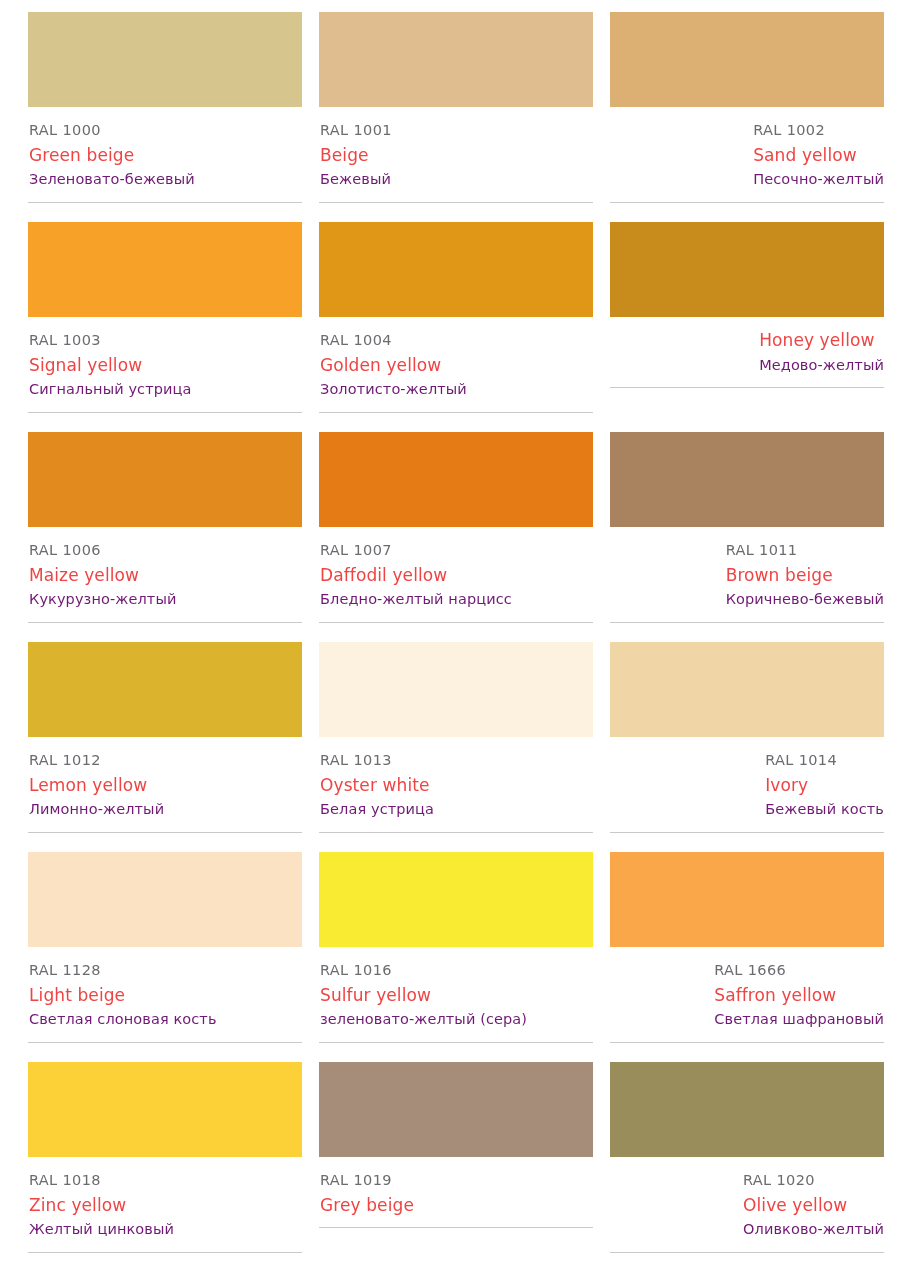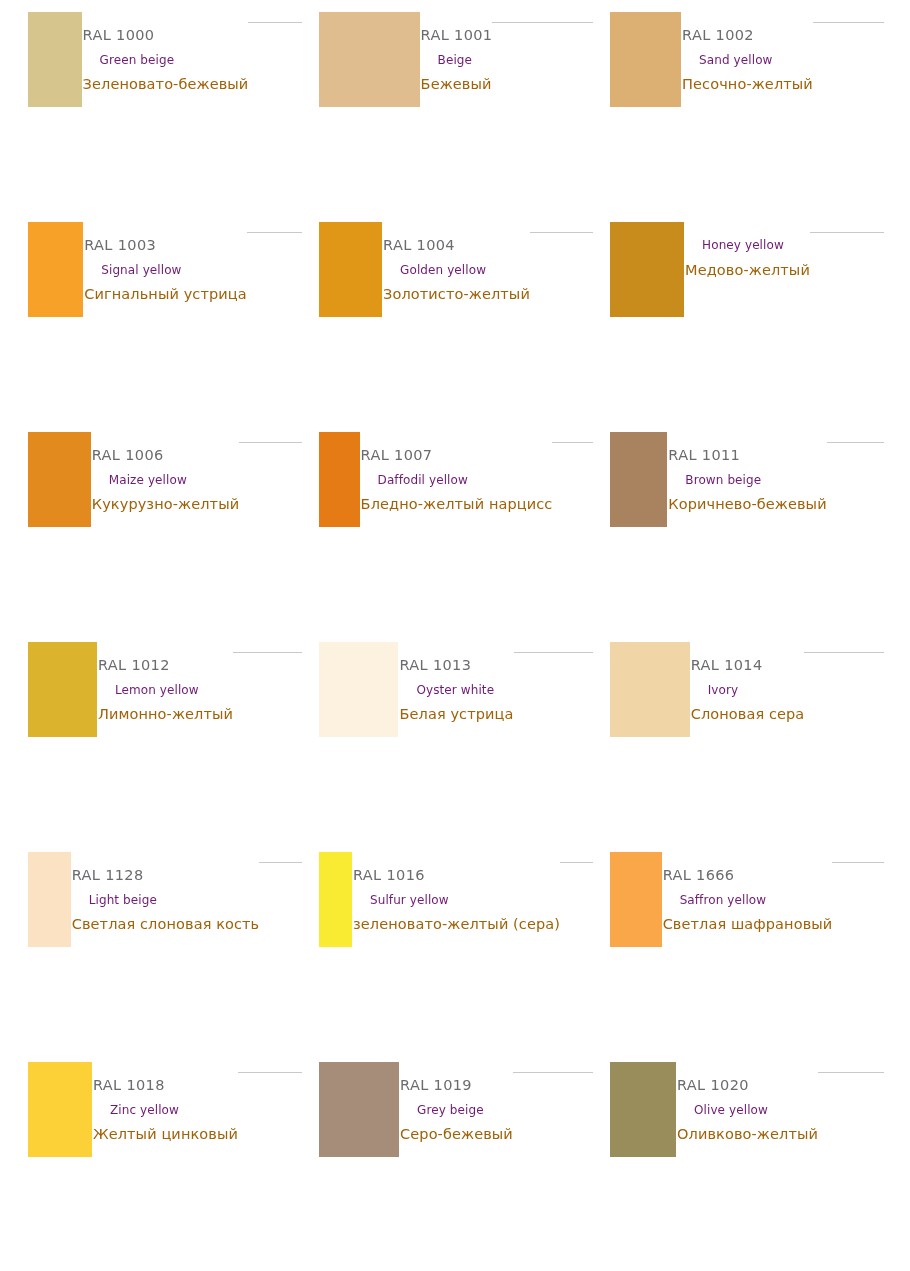--- a/index.html
+++ b/index.html
@@ -21,55 +21,55 @@
   .row {
     display: flex;
     width: 100%;
     height: 210px;
     box-sizing: border-box;
   }
   .cell {
     width: 274px;
     margin-right: 17px;
     display: flex;
-    flex-direction: row;
+    flex-direction: column;
     box-sizing: border-box;
     padding-top: 12px;
   }
   .cell:nth-child(3) {
     margin-right: 0;
+    align-items: flex-end;
   }
   .swatch {
     width: 274px;
     height: 95px;
     display: block;
   }
   .labels {
     padding-top: 11px;
     padding-left: 1px;
   }
   .code {
     font-size: 14.5px;
     line-height: 24.5px;
     color: #6b6b70;
     letter-spacing: 0.35px;
     white-space: nowrap;
   }
   .name-en {
-    font-size: 12px;
+    font-size: 17px;
     line-height: 24.5px;
-    color: #701a75;
+    color: #ef4444;
     letter-spacing: 0.1px;
     white-space: nowrap;
-    margin-left: 17px;
   }
   .name-ru {
     font-size: 14.5px;
     line-height: 24.5px;
-    color: #a16207;
+    color: #701a75;
     letter-spacing: 0.1px;
     white-space: nowrap;
   }
   .divider {
     margin-top: 10px;
     border-top: 1px solid #c9c9cc;
     width: 274px;
     height: 0;
   }
 </style>
@@ -180,21 +180,21 @@
           <div class="name-en">Oyster white</div>
           <div class="name-ru">Белая устрица</div>
         </div>
         <div class="divider"></div>
       </div>
       <div class="cell">
         <div class="swatch" style="background: rgb(240, 214, 167);"></div>
         <div class="labels">
           <div class="code">RAL 1014</div>
           <div class="name-en">Ivory</div>
-          <div class="name-ru">Слоновая сера</div>
+          <div class="name-ru">Бежевый кость</div>
         </div>
         <div class="divider"></div>
       </div>
     </div>
     <div class="row">
       <div class="cell">
         <div class="swatch" style="background: rgb(251, 226, 194);"></div>
         <div class="labels">
           <div class="code">RAL 1128</div>
           <div class="name-en">Light beige</div>
@@ -229,21 +229,20 @@
           <div class="name-en">Zinc yellow</div>
           <div class="name-ru">Желтый цинковый</div>
         </div>
         <div class="divider"></div>
       </div>
       <div class="cell">
         <div class="swatch" style="background: rgb(166, 141, 121);"></div>
         <div class="labels">
           <div class="code">RAL 1019</div>
           <div class="name-en">Grey beige</div>
-          <div class="name-ru">Серо-бежевый</div>
         </div>
         <div class="divider"></div>
       </div>
       <div class="cell">
         <div class="swatch" style="background: rgb(154, 141, 92);"></div>
         <div class="labels">
           <div class="code">RAL 1020</div>
           <div class="name-en">Olive yellow</div>
           <div class="name-ru">Оливково-желтый</div>
         </div>

